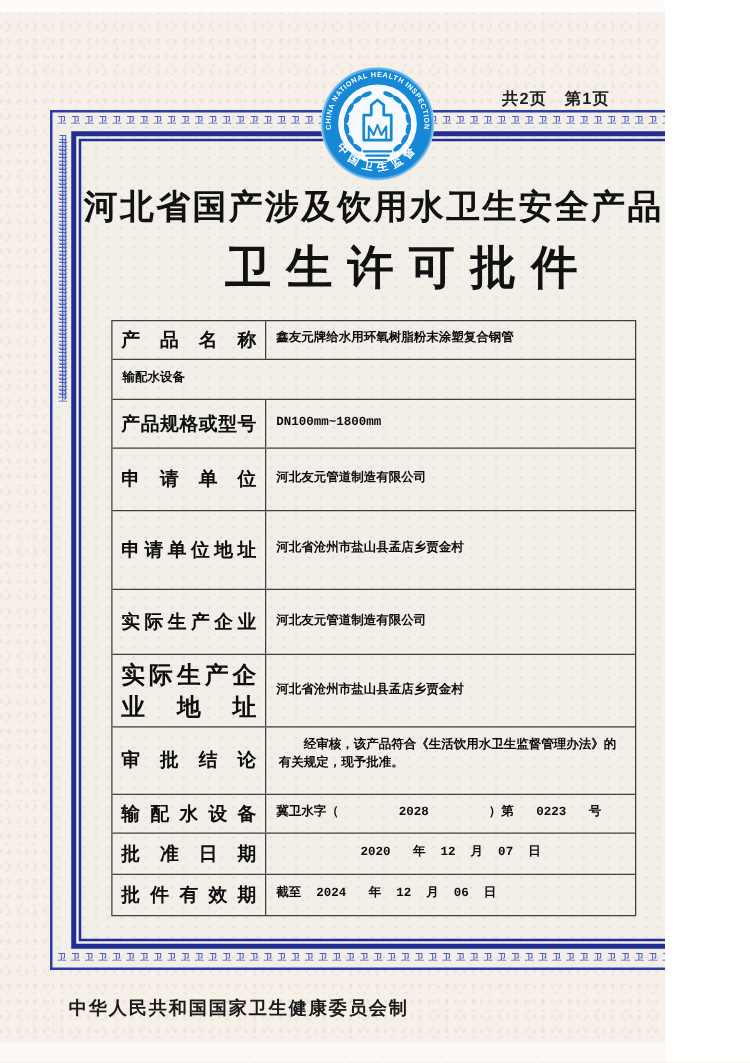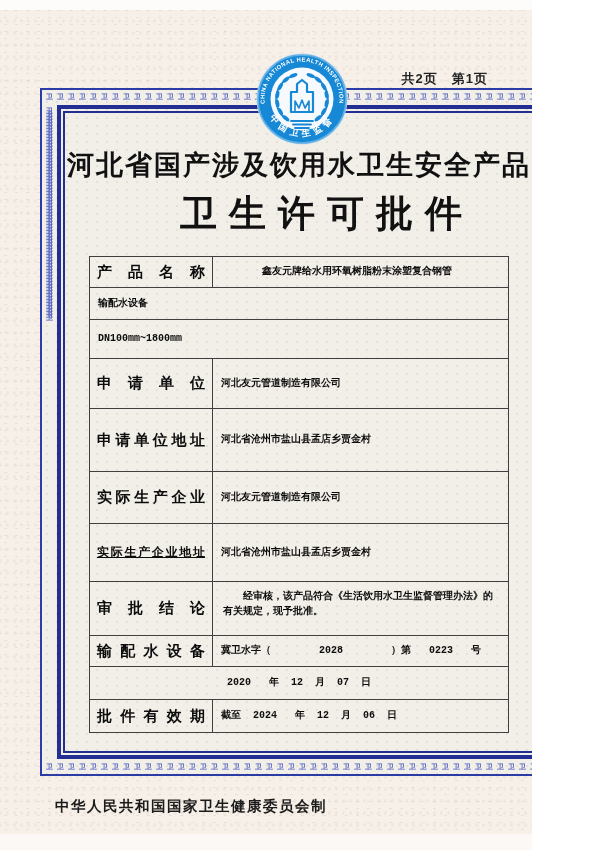--- a/index.html
+++ b/index.html
@@ -72,33 +72,33 @@
   .trow{ display:flex; border-bottom:1px solid #3f3f3f; }
   .trow:last-child{ border-bottom:none; }
   .tlabel{
     width:123px; border-right:1px solid #3f3f3f;
     display:flex; align-items:center; padding:0 7px; flex-shrink:0;
   }
   .tlabel-text{
     width:100%; font-weight:bold; font-size:15px; color:#0d0d0d;
     text-align:justify; text-align-last:justify;
   }
-  .lab8 .tlabel-text{ font-size:12px;text-decoration:underline; }
+  .lab8 .tlabel-text{ font-size:19px; }
   .tvalue{
     flex:1; display:flex; align-items:center; padding:0 8px;
     font-family:Liberation Mono, monospace;
     font-weight:bold; font-size:10px; color:#0d0d0d;
     white-space:pre-wrap; line-height:1.35;
   }
   .tvalue.conclusion{
     display:block; text-indent:2em; padding:7px 10px 0 10px; line-height:1.5;
     text-align:left;
   }
   .tvalue.centered{ justify-content:center; }
-  .r0{ height:31px;gap:41px; } .r1{ height:32px; } .r2{ height:39px; }
+  .r0{ height:31px; } .r1{ height:32px; } .r2{ height:39px; }
   .r3{ height:50px; } .r4{ height:63px; } .r5{ height:52px; }
   .r6{ height:58px; } .r7{ height:54px; } .r8{ height:31px; }
   .r9{ height:33px; } .r10{ height:32px; }
 
   
   .seal{ position:absolute; left:242px; top:39px; width:120px; height:120px; z-index:5; }
 
   
   .footer{
     position:absolute; left:55px; top:781px;
@@ -132,20 +132,23 @@
                   <div class="tlabel-text">产品名称</div>
                 </div>
               <div class="tvalue">鑫友元牌给水用环氧树脂粉末涂塑复合钢管</div>
             </div>
 
             <div class="trow r1">
               <div class="tvalue">输配水设备</div>
             </div>
 
             <div class="trow r2">
+              <div class="tlabel">
+                  <div class="tlabel-text">产品规格或型号</div>
+                </div>
               <div class="tvalue">DN100mm~1800mm</div>
             </div>
 
             <div class="trow r3">
               <div class="tlabel">
                   <div class="tlabel-text">申请单位</div>
                 </div>
               <div class="tvalue">河北友元管道制造有限公司</div>
             </div>
 
@@ -178,20 +181,23 @@
             </div>
 
             <div class="trow r8">
               <div class="tlabel">
                   <div class="tlabel-text">输配水设备</div>
                 </div>
               <div class="tvalue">冀卫水字（        2028        ）第   0223   号</div>
             </div>
 
             <div class="trow r9">
+              <div class="tlabel">
+                  <div class="tlabel-text">批准日期</div>
+                </div>
               <div class="tvalue centered">2020   年  12  月  07  日</div>
             </div>
 
             <div class="trow r10">
               <div class="tlabel">
                   <div class="tlabel-text">批件有效期</div>
                 </div>
               <div class="tvalue">截至  2024   年  12  月  06  日</div>
             </div>
 

